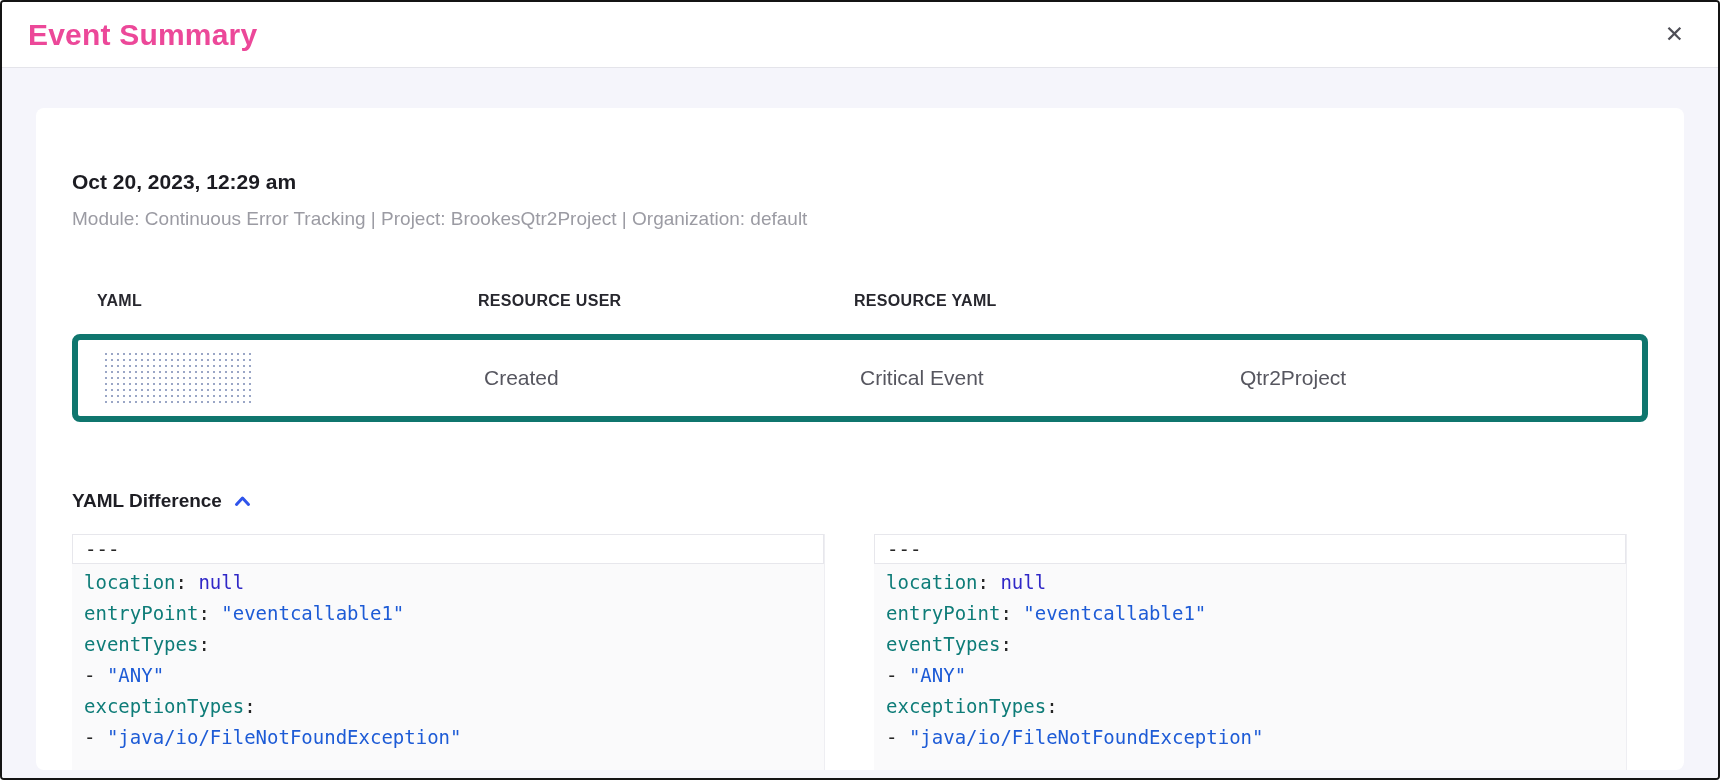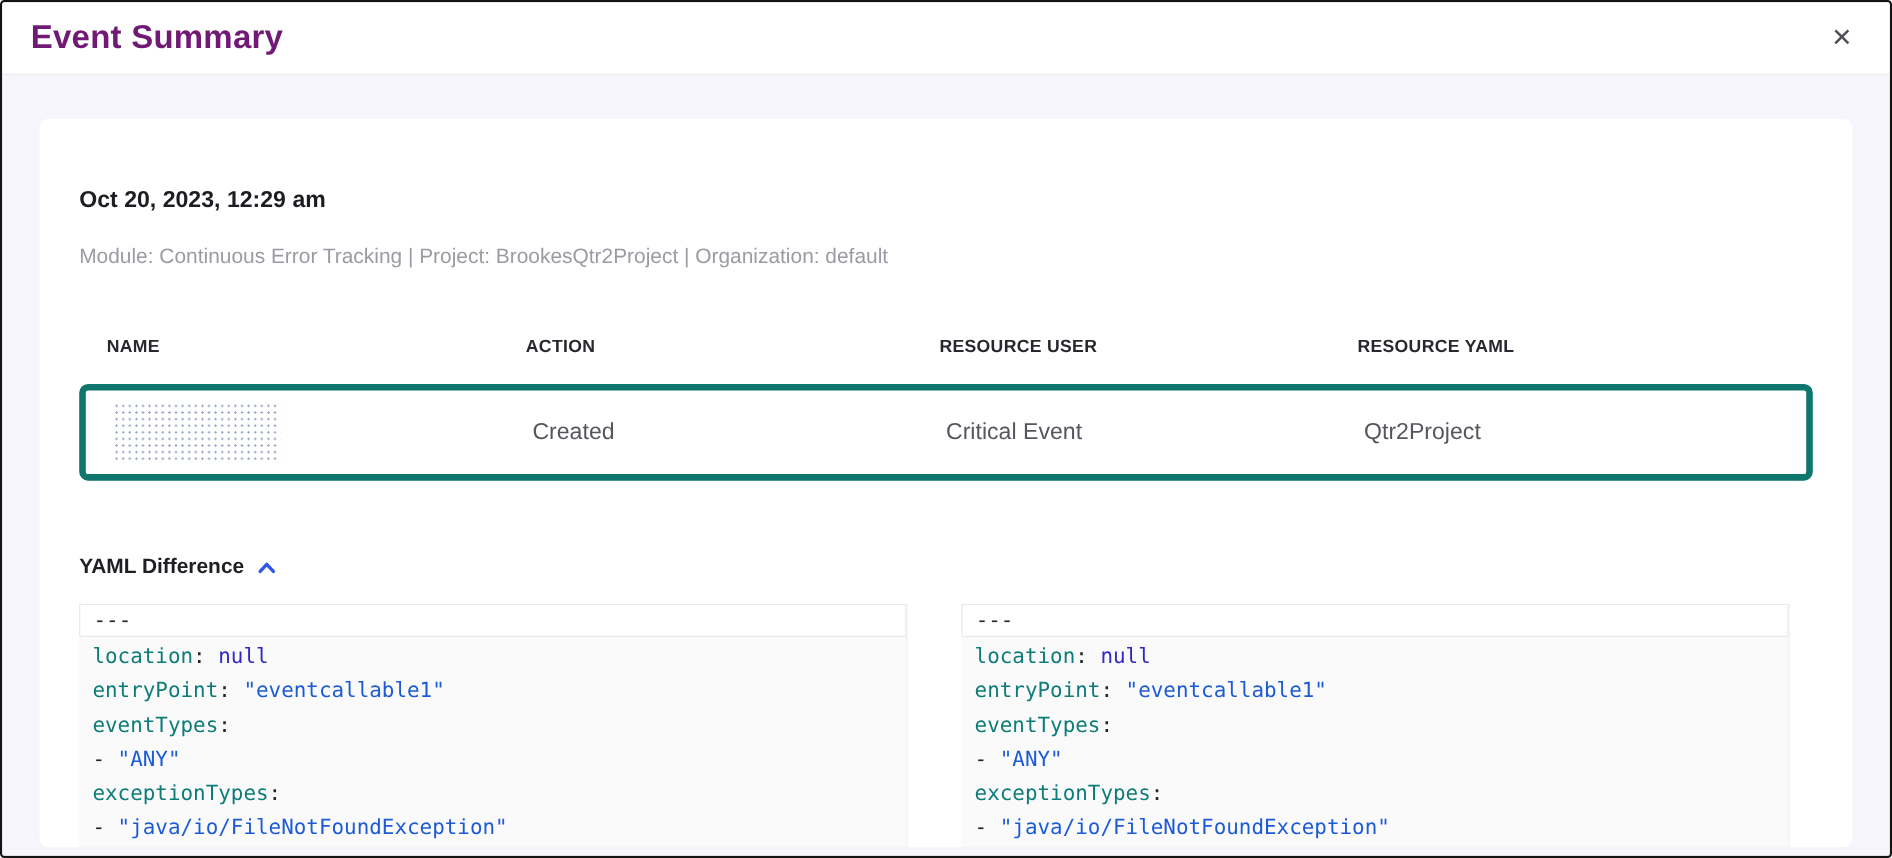--- a/index.html
+++ b/index.html
@@ -15,21 +15,21 @@
     display: flex; flex-direction: column;
   }
 
   .modal-header {
     height: 66px; flex: 0 0 66px;
     background: #ffffff;
     display: flex; align-items: center; justify-content: space-between;
     padding: 0 30px 0 26px;
     border-bottom: 1px solid #e4e4ea;
   }
-  .modal-title { font-size: 30px; font-weight: 700; color: #701a75; letter-spacing: 0.2px; }
+  .modal-title { font-size: 30px; font-weight: 700; color: #ec4899; letter-spacing: 0.2px; }
   .close-btn {
     background: none; border: none; cursor: pointer;
     font-size: 23px; color: #4f4f57; line-height: 1; padding: 4px;
   }
 
   .modal-body {
     flex: 1 1 auto;
     background: #f5f5fb;
     padding: 40px 34px 8px 34px;
     overflow: hidden;
@@ -37,21 +37,21 @@
 
   .card {
     background: #ffffff;
     border-radius: 8px;
     height: 100%;
     padding: 42px 36px 0 36px;
     overflow: hidden;
   }
 
   .timestamp { font-size: 21px; font-weight: 700; color: #1c1c22; margin-top: 20px; }
-  .meta-line { margin-top: 29px; font-size: 19px; color: var(--meta-text, #9b9ba3); }
+  .meta-line { margin-top: 14px; font-size: 19px; color: var(--meta-text, #9b9ba3); }
 
   .cols {
     display: grid;
     grid-template-columns: 381px 376px 380px auto;
     align-items: center;
   }
   .table-headers {
     margin-top: 62px;
     padding-left: 25px;
   }
@@ -128,22 +128,21 @@
     </button>
   </div>
 
   <div class="modal-body">
     <div class="card">
 
       <div class="timestamp">Oct 20, 2023, 12:29 am</div>
       <div class="meta-line">Module: Continuous Error Tracking | Project: BrookesQtr2Project | Organization: default</div>
 
       <div class="cols table-headers">
-        <div class="col-header">NAME</div>
-        <div class="col-header">ACTION</div>
+        <div class="col-header">YAML</div>
         <div class="col-header">RESOURCE USER</div>
         <div class="col-header">RESOURCE YAML</div>
       </div>
 
       <div class="cols row-box">
         <div>
           <div class="redacted-blur"></div>
         </div>
         <div>Created</div>
         <div>Critical Event</div>

